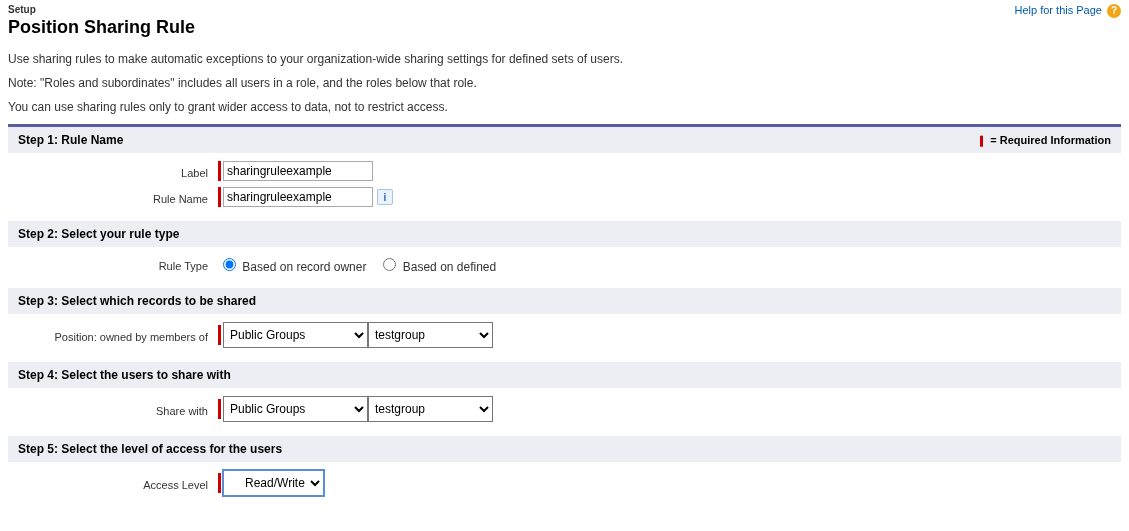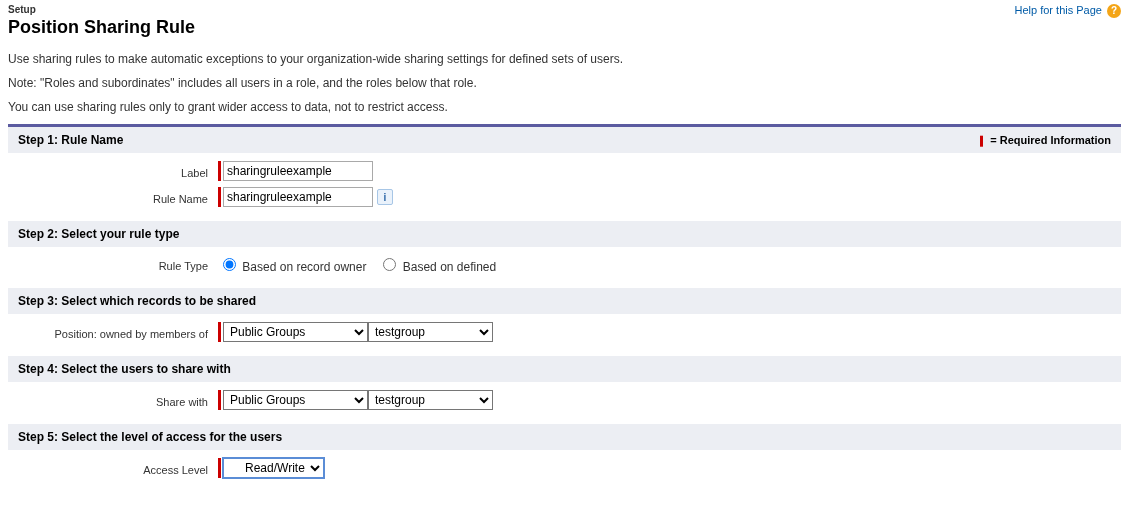--- a/index.html
+++ b/index.html
@@ -76,21 +76,21 @@
     border: 1px solid #a7c6e6; background: #eaf2fb;
     color: #2a64a6; font-size: 10px; font-weight: bold;
     border-radius: 2px; margin-left: 4px; cursor: pointer;
   }
   .radio-row label {
     font-size: 12px; color: #333; margin-right: 12px;
   }
   select {
     font-family: Arial, sans-serif; font-size: 12px;
     border: 1px solid #767676; background: #fff;
-    height: 20px; padding: 0 2px;
+    height: 26px; padding: 0 2px;
   }
   select.wide { width: 145px; }
   select.mid { width: 125px; }
   .access-select {
     border: 1px solid #5b8dd6; outline: 1px solid #5b8dd6; padding-left: 17px;
   }
   .buttons {
     text-align: center; padding: 10px 0 6px 0;
   }
 </style>

